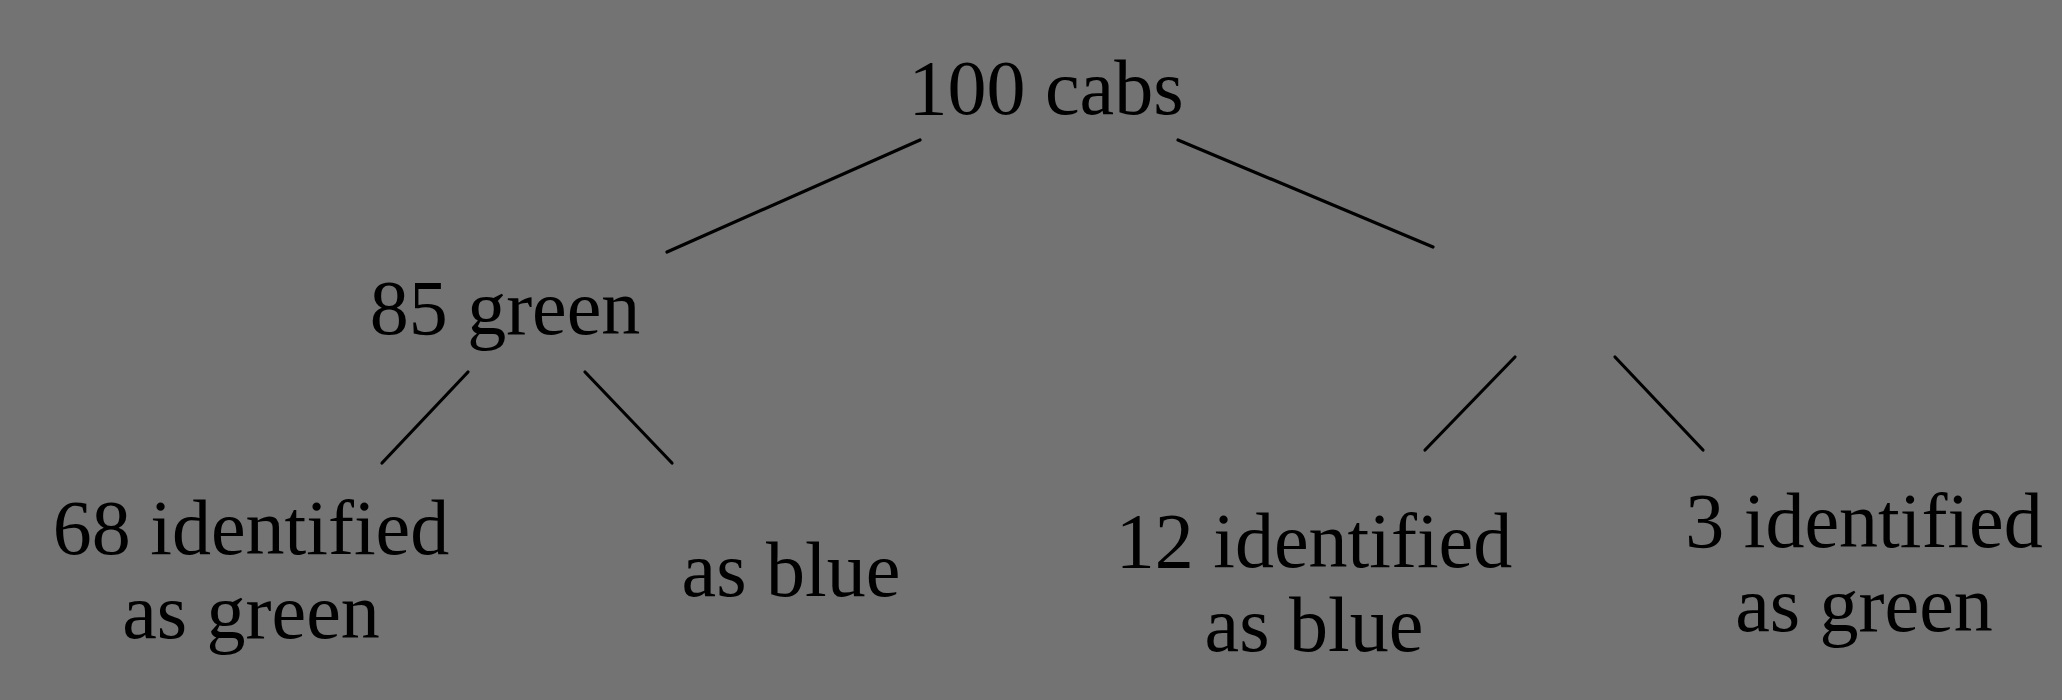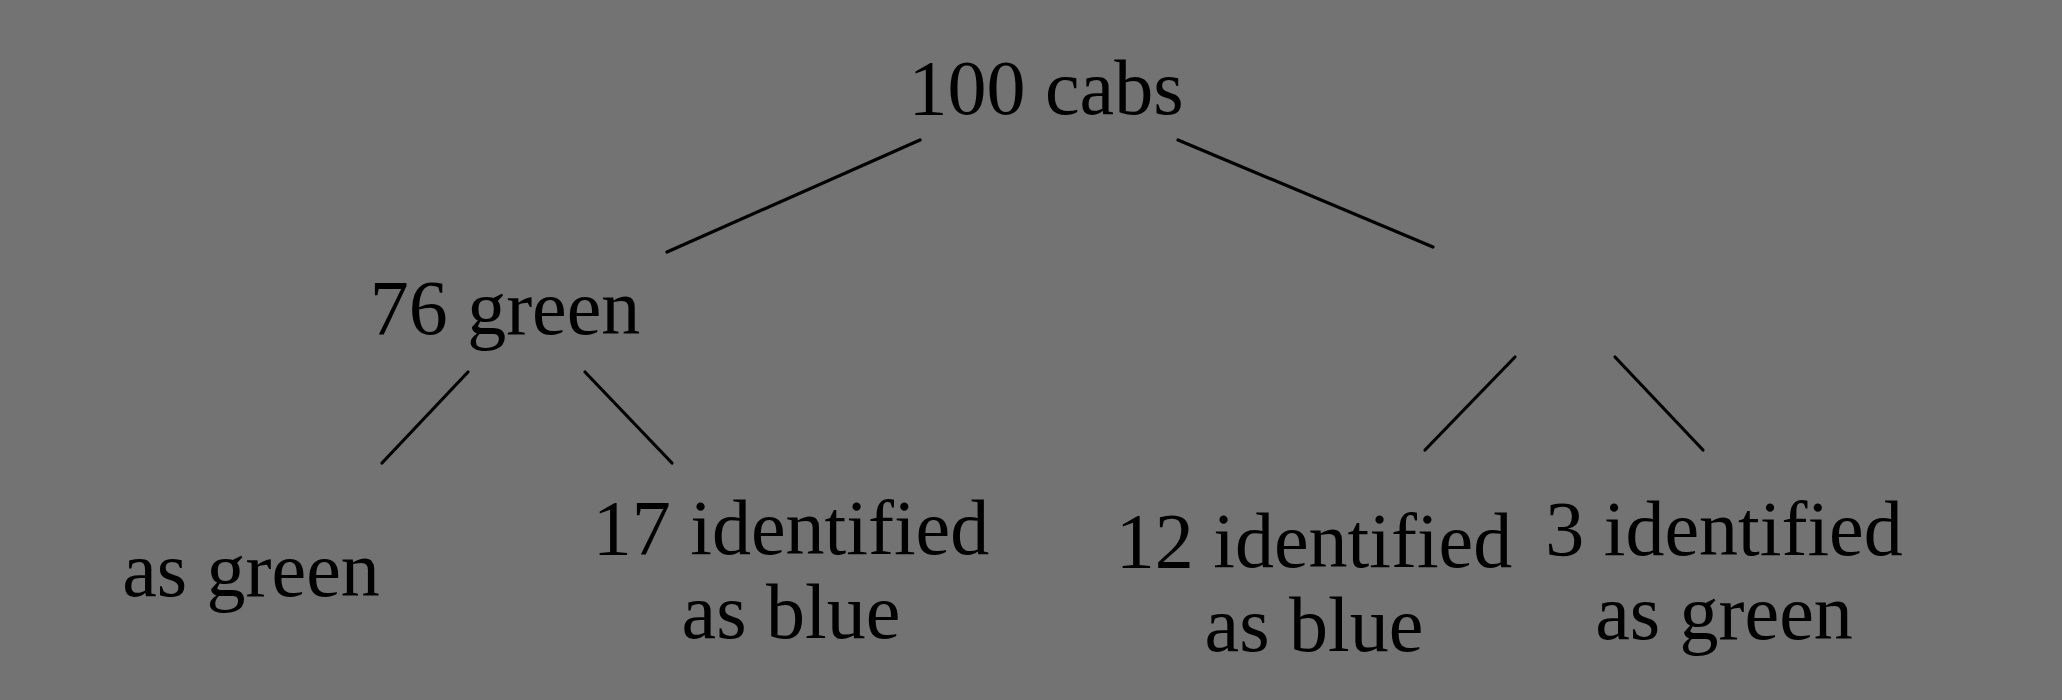--- a/index.html
+++ b/index.html
@@ -48,36 +48,36 @@
     <line x1="585" y1="372" x2="672" y2="463"></line>
     <line x1="1515" y1="357" x2="1425" y2="450"></line>
     <line x1="1615" y1="357" x2="1703" y2="450"></line>
   </svg>
 
   <div class="node" style="left:1046px; top:88px;">
     <span>100 cabs</span>
   </div>
 
   <div class="node" style="left:505px; top:308px;">
-    <span>76 green</span>
+    <span>85 green</span>
   </div>
 
 
   <div class="node" style="left:251px; top:570px;">
+    <div>68 identified</div>
     <div>as green</div>
   </div>
 
   <div class="node" style="left:791px; top:570px;">
-    <div>17 identified</div>
     <div>as blue</div>
   </div>
 
   <div class="node" style="left:1314px; top:563px;margin-top:20px;">
     <div>12 identified</div>
     <div>as blue</div>
   </div>
 
-  <div class="node" style="left:1724px; top:563px;margin-top:8px;">
+  <div class="node" style="left:1864px; top:563px;">
     <div>3 identified</div>
     <div>as green</div>
   </div>
 
 </div>
 
 </body></html>

